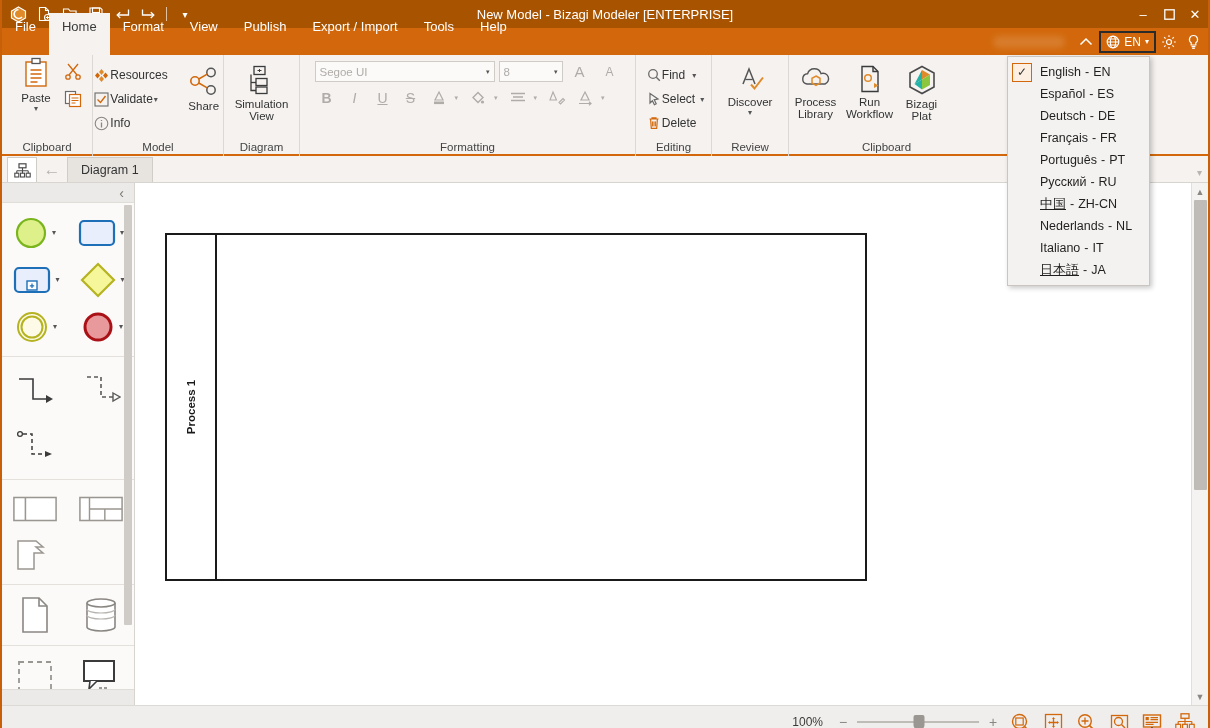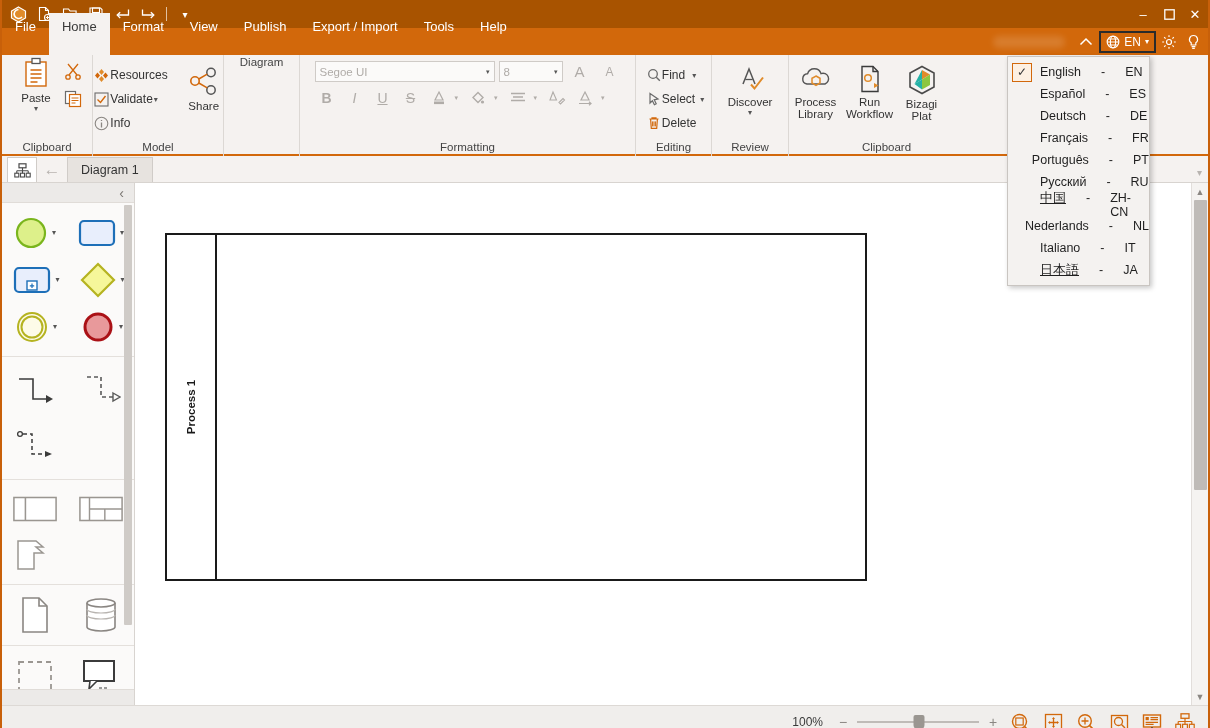--- a/index.html
+++ b/index.html
@@ -215,21 +215,21 @@
   }
   .langitem {
     display: flex; align-items: center; height: 22px; font-size: 12.5px; color: #1f1f1f;
     padding-left: 4px; cursor: default;
   }
   .langcheck {
     width: 20px; height: 19px; margin-right: 8px; display: flex;
     align-items: center; justify-content: center; font-size: 12px; color: #3a3a3a;
   }
   .langcheck.on { border: 1px solid #d2680b; background: #fdf0e2; }
-  .lang-split { display: flex; align-items: baseline; gap: 20px; }
+  .lang-split { display: flex; align-items: baseline; gap: 4px; }
   .lang-native-cjk { font-size: 13px; text-decoration: underline; }
   .lang-code { font-size: 12.5px; }
 </style>
 </head>
 <body>
 
 <div class="app">
 
   <div class="titlebar">
     <div class="qat">
@@ -268,20 +268,21 @@
       </div>
       <div class="qat-btn">
         <svg width="17" height="14" viewBox="0 0 17 14">
           <path d="M2.5 2.5v5.5h11" fill="none" stroke="#fff" stroke-width="1.3"></path>
           <path d="M10.8 5.2l3 2.9-3 2.9" fill="none" stroke="#fff" stroke-width="1.3"></path>
         </svg>
       </div>
       <div class="qat-sep"></div>
       <div class="qat-btn" style="color:#fff;font-size:10px;">▾</div>
     </div>
+    <div class="title-text">New Model - Bizagi Modeler [ENTERPRISE]</div>
     <div class="winctrls">
       <div class="winctrl">–</div>
       <div class="winctrl">
         <svg width="11" height="11" viewBox="0 0 11 11">
             <rect x="0.8" y="0.8" width="9.4" height="9.4" fill="none" stroke="#fff" stroke-width="1.3"></rect>
           </svg>
       </div>
       <div class="winctrl">✕</div>
     </div>
   </div>
@@ -408,20 +409,33 @@
             <path d="M10.8 12L19.2 7.2M10.8 16L19.2 20.8" stroke="#d2680b" stroke-width="1.5"></path>
           </svg>
           <div class="lbl">Share</div>
         </div>
       </div>
       <div class="rgroup-label">Model</div>
     </div>
 
 
     <div class="rgroup" style="width:76px;">
+      <div class="rgroup-body">
+        <div class="bigbtn" style="width:68px;padding-top:4px;">
+          <svg width="34" height="30" viewBox="0 0 34 30">
+            <rect x="9" y="1.5" width="11" height="8" fill="none" stroke="#3b3b3b" stroke-width="1.3"></rect>
+            <path d="M12.5 5.5h4M14.5 4v3" stroke="#3b3b3b" stroke-width="1"></path>
+            <path d="M6 9.5v16h5" fill="none" stroke="#3b3b3b" stroke-width="1.3"></path>
+            <path d="M6 17.5h5" fill="none" stroke="#3b3b3b" stroke-width="1.3"></path>
+            <rect x="11" y="13.5" width="11" height="7" fill="none" stroke="#3b3b3b" stroke-width="1.3"></rect>
+            <rect x="11" y="22" width="11" height="6.5" fill="none" stroke="#3b3b3b" stroke-width="1.3"></rect>
+          </svg>
+          <div class="lbl">Simulation View</div>
+        </div>
+      </div>
       <div class="rgroup-label">Diagram</div>
     </div>
 
     <div class="rgroup" style="width:336px;">
       <div class="rgroup-body" style="padding-top:0;">
         <div class="fmt-col">
           <div class="fmt-row">
             <div class="fontbox">
               <span class="v">Segoe UI</span>
               <span class="carets">▾</span>

